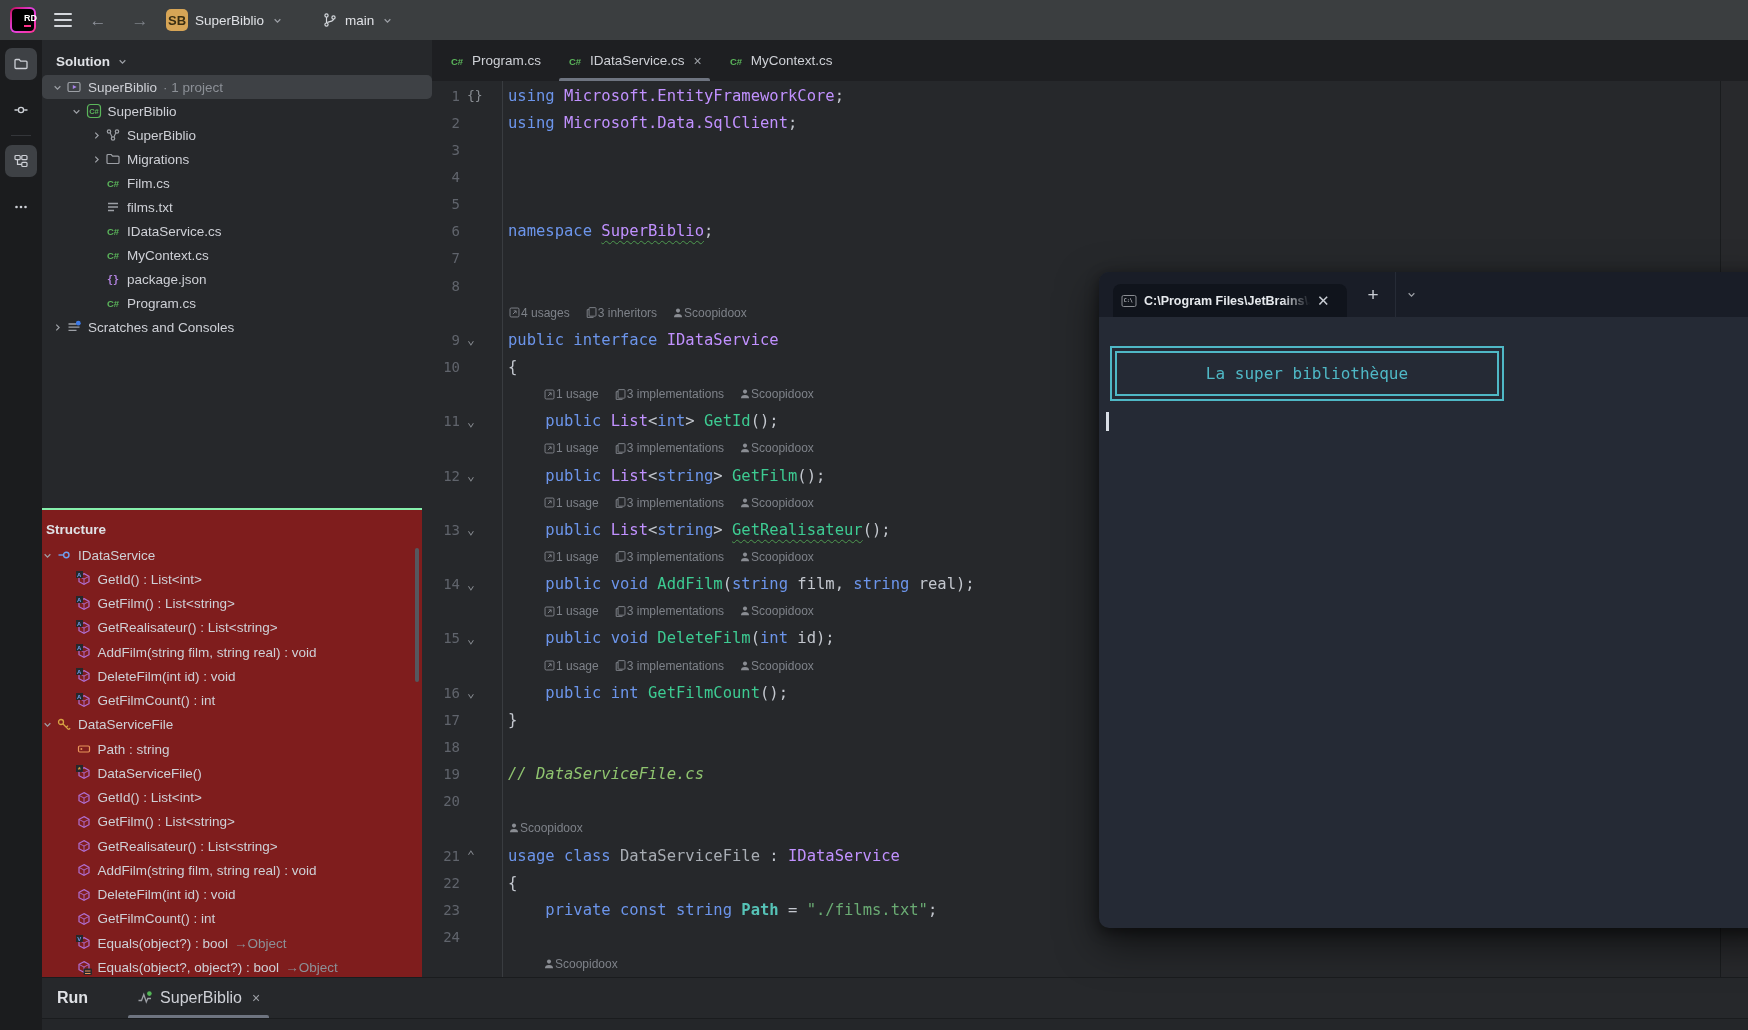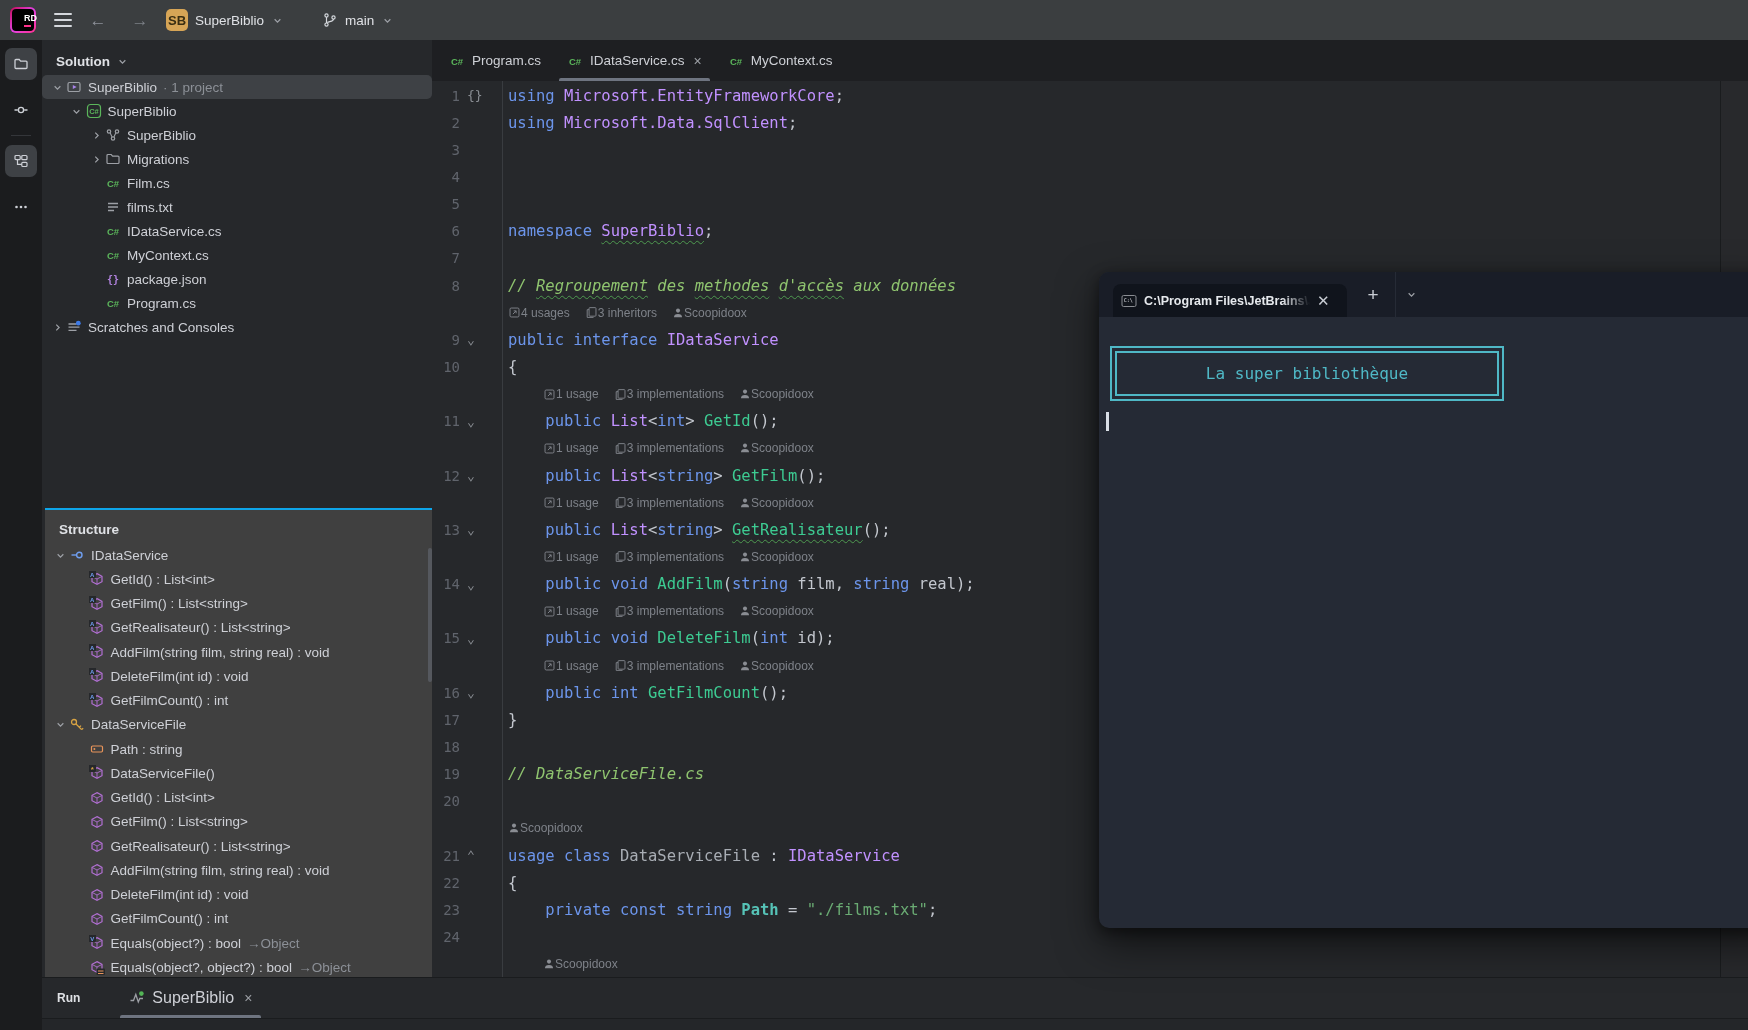--- a/index.html
+++ b/index.html
@@ -30,22 +30,22 @@
 
   
   .left-rail{position:absolute;left:0;top:40px;width:42px;height:990px;background:#1B1C1E;z-index:4;
              display:flex;flex-direction:column;align-items:center;}
   .rail-btn{width:32px;height:32px;border-radius:7px;display:flex;align-items:center;justify-content:center;cursor:pointer;}
   .rail-btn.active{background:#3E4145;}
   .rail-div{width:20px;height:1px;background:#34363A;margin:9px 0;}
 
   
   .solution-panel{position:absolute;left:42px;top:40px;width:390px;height:466px;background:#26282B;}
-  .structure-panel{position:absolute;left:45px;top:508px;width:390px;height:469px;background:#404040;
-                   border-top:2px solid #0ea5e9;overflow:hidden;}
+  .structure-panel{position:absolute;left:32px;top:508px;width:390px;height:469px;background:#7f1d1d;
+                   border-top:2px solid #86efac;overflow:hidden;}
   .panel-header{display:flex;align-items:center;gap:6px;padding:14px 0 6px 14px;font-size:13.5px;
                 font-weight:700;color:#DFE1E5;text-align:center;}
   .tree{position:relative;}
   .tree-row{display:flex;align-items:center;height:24px;font-size:13.5px;color:#CED0D6;cursor:pointer;white-space:nowrap;}
   .tree-row.s24{height:24.25px;}
   .tree-row.selected{background:#3E4145;border-radius:5px;}
   .chev{width:18px;flex:none;display:flex;justify-content:center;}
   .ticon{width:16px;height:16px;flex:none;margin-right:6px;display:flex;align-items:center;justify-content:center;}
   .tsuffix{color:#8C9097;margin-left:6px;}
   .scroll-thumb{position:absolute;left:383px;top:38px;width:4px;height:134px;background:#55585E;border-radius:2px;}
@@ -69,21 +69,21 @@
   .tk-c{color:#8FC46F;font-style:italic;} .tk-p{color:#C3C7CE;} .tk-pr{color:#56C3B7;font-weight:700;} .tk-cl{color:#A8ADB4;}
   .squig{text-decoration:underline;text-decoration-style:wavy;text-decoration-color:#4E9A50;
          text-decoration-thickness:1px;text-underline-offset:4px;}
   .inlay{display:flex;align-items:center;gap:15px;color:#7E8289;font-size:12px;font-family:"Liberation Sans",sans-serif;}
   .inlay .part{display:flex;align-items:center;gap:0;cursor:pointer;}
   .right-strip{position:absolute;left:1720px;top:81px;width:28px;height:896px;background:#28292C;border-left:1px solid #1A1C1E;}
 
   
   .run-bar{position:absolute;left:42px;top:977px;width:1706px;height:41px;background:#26282B;
            border-top:1px solid #1A1C1E;display:flex;align-items:center;z-index:4;}
-  .run-title{margin-left:15px;font-weight:700;font-size:12px;color:#DFE1E5;}
+  .run-title{margin-left:15px;font-weight:700;font-size:16px;color:#DFE1E5;}
   .run-tab{margin-left:36px;height:100%;display:flex;align-items:center;gap:7px;padding:0 13px;position:relative;cursor:pointer;}
   .run-tab::after{content:'';position:absolute;left:4px;right:4px;bottom:0;height:3px;background:#6E7480;border-radius:2px 2px 0 0;}
   .run-tab .tclose{color:#9DA0A6;font-size:14px;margin-left:3px;}
   .console-strip{position:absolute;left:42px;top:1018px;width:1706px;height:12px;background:#242629;border-top:1px solid #1A1C1E;z-index:4;}
 
   
   .terminal{position:absolute;left:1099px;top:272px;width:680px;height:656px;border-radius:10px;background:#252A35;
             box-shadow:0 16px 40px rgba(0,0,0,.55),0 4px 14px rgba(0,0,0,.45);z-index:10;}
   .t-titlebar{position:relative;height:45px;background:#191D27;border-radius:10px 10px 0 0;}
   .t-tab{position:absolute;left:14px;top:12px;width:234px;height:33px;background:#10141C;border-radius:8px 8px 0 0;
@@ -570,21 +570,21 @@
   <div class="editor">
     <div class="gutter-line"></div>
     <div class="ed-rows" id="ed-rows">
         <div class="ed-row"><div class="gut-num">1</div><div class="gut-fold">{}</div><div class="code-line"><span class="tk-k">using</span><span class="tk-n"> Microsoft.EntityFrameworkCore</span><span class="tk-p">;</span></div></div>
         <div class="ed-row"><div class="gut-num">2</div><div class="gut-fold"></div><div class="code-line"><span class="tk-k">using</span><span class="tk-n"> Microsoft.Data.SqlClient</span><span class="tk-p">;</span></div></div>
         <div class="ed-row"><div class="gut-num">3</div><div class="gut-fold"></div><div class="code-line"></div></div>
         <div class="ed-row"><div class="gut-num">4</div><div class="gut-fold"></div><div class="code-line"></div></div>
         <div class="ed-row"><div class="gut-num">5</div><div class="gut-fold"></div><div class="code-line"></div></div>
         <div class="ed-row"><div class="gut-num">6</div><div class="gut-fold"></div><div class="code-line"><span class="tk-k">namespace</span><span class="tk-p"> </span><span class="tk-n squig">SuperBiblio</span><span class="tk-p">;</span></div></div>
         <div class="ed-row"><div class="gut-num">7</div><div class="gut-fold"></div><div class="code-line"></div></div>
-        <div class="ed-row"><div class="gut-num">8</div><div class="gut-fold"></div><div class="code-line"><span class="tk-c">// </span><span class="tk-c squig">Regroupement</span><span class="tk-c"> des </span><span class="tk-c squig">methodes</span><span class="tk-c"> </span><span class="tk-c squig">d'accès</span><span class="tk-c"> aux données</span></div></div>
+        <div class="ed-row"><div class="gut-num">8</div><div class="gut-fold"></div></div>
         <div class="ed-row"><div class="gut-num"></div><div class="gut-fold"></div><div class="inlay" style="padding-left: 6px;"><span class="part"><span><svg width="13" height="13" viewBox="0 0 16 16" fill="none">
                   <rect x="2.5" y="2.5" width="11" height="11" rx="1.5" stroke="#7E8289" stroke-width="1.2"></rect>
                   <path d="M6 10 L10 6 M7 6 h3 v3" stroke="#7E8289" stroke-width="1.2"></path>
                 </svg></span><span>4 usages</span></span><span class="part"><span><svg width="13" height="13" viewBox="0 0 16 16" fill="none">
                   <rect x="5" y="2" width="8.5" height="10.5" rx="1" stroke="#7E8289" stroke-width="1.2"></rect>
                   <path d="M5 4.5 H2.7 V14 H10.5" stroke="#7E8289" stroke-width="1.2"></path>
                 </svg></span><span>3 inheritors</span></span><span class="part"><span><svg width="12" height="12" viewBox="0 0 16 16" fill="none">
                   <circle cx="8" cy="4.8" r="2.7" fill="#8A8D93"></circle>
                   <path d="M2.6 13.8 a5.4 4.6 0 0 1 10.8 0 Z" fill="#8A8D93"></path>
                 </svg></span><span>Scoopidoox</span></span></div></div>

